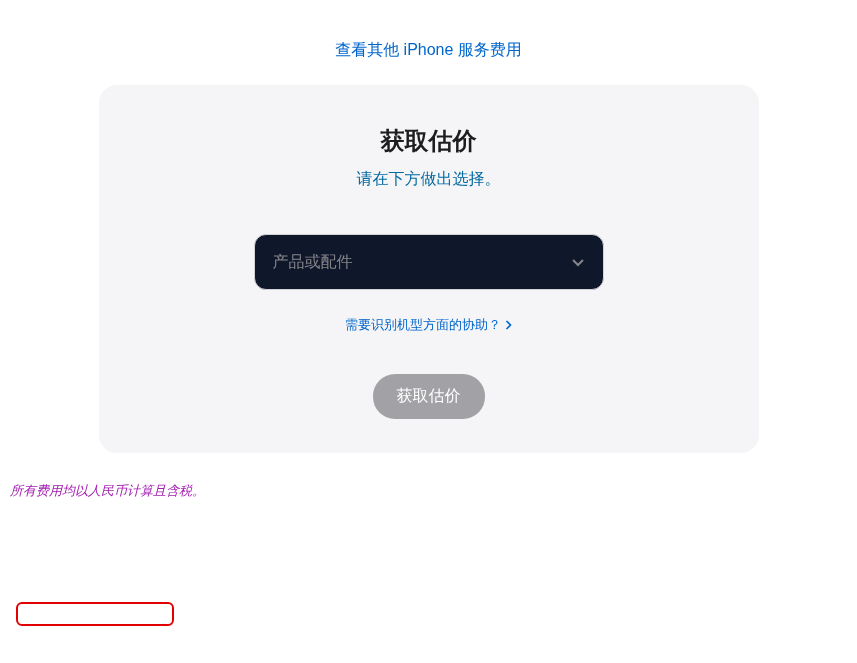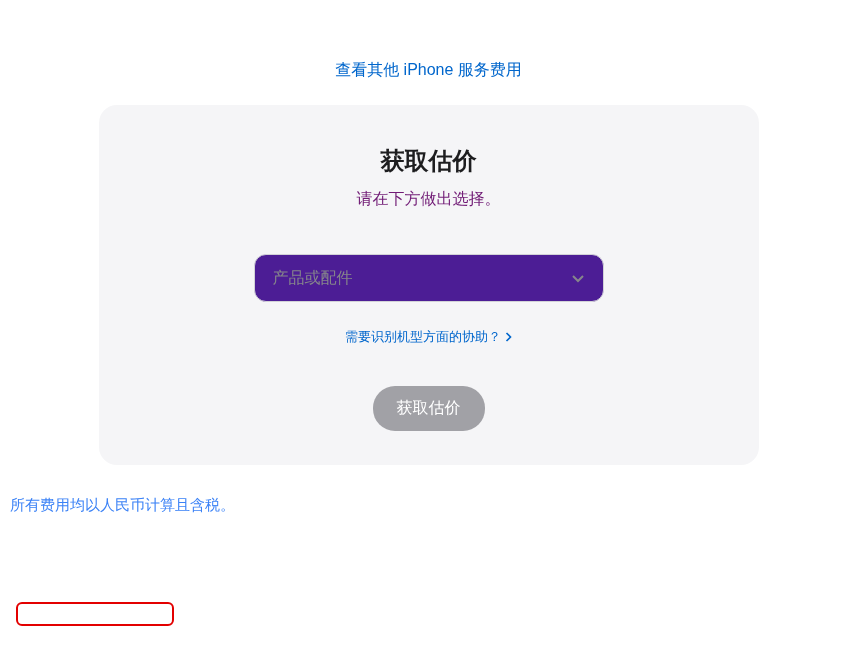--- a/index.html
+++ b/index.html
@@ -9,21 +9,21 @@
     }
     body {
       font-family: -apple-system, BlinkMacSystemFont, "Segoe UI", Helvetica, Arial, sans-serif;
       background: #fff;
       width: 857px;
       height: 663px;
       position: relative;
     }
     .top-link {
       text-align: center;
-      padding-top: 60px;
+      padding-top: 40px;
       padding-bottom: 24px;
     }
     .top-link a {
       color: #0066cc;
       text-decoration: none;
       font-size: 16px;
     }
     .card {
       width: 660px;
       margin: 0 auto;
@@ -33,32 +33,32 @@
       text-align: center;
     }
     .card-title {
       font-size: 24px;
       font-weight: 600;
       color: #1d1d1f;
       margin-bottom: 12px;
     }
     .card-subtitle {
       font-size: 16px;
-      color: #701a75;
+      color: #0369a1;
       margin-bottom: 44px;
     }
     .select-wrapper {
       width: 350px;
       margin: 0 auto 20px auto;
       position: relative;
     }
     .select-box {
       width: 100%;
-      height: 48px;
-      background: #4c1d95;
+      height: 56px;
+      background: #0f172a;
       border: 1px solid #d2d2d7;
       border-radius: 12px;
       padding: 0 42px 0 18px;
       text-align: left;
       font-size: 16px;
       color: #86868b;
       display: flex;
       align-items: center;
       cursor: pointer;
       position: relative;
@@ -96,23 +96,24 @@
       background: #a1a1a6;
       color: #fff;
       border: none;
       border-radius: 22px;
       padding: 12px 24px;
       font-size: 16px;
       cursor: pointer;
     }
     .footnotes {
       padding: 26px 10px 0 10px;
-      font-size: 15px;
+      font-size: 13px;
       line-height: 1.8;
-      color: #3b82f6;
+      color: #a21caf;
+      font-style: italic;
     }
     .footnote-line2 {
       margin-top: 8px;
       position: relative;
     }
     .highlight-box {
       position: absolute;
       border: 2px solid #e30000;
       border-radius: 6px;
       pointer-events: none;

